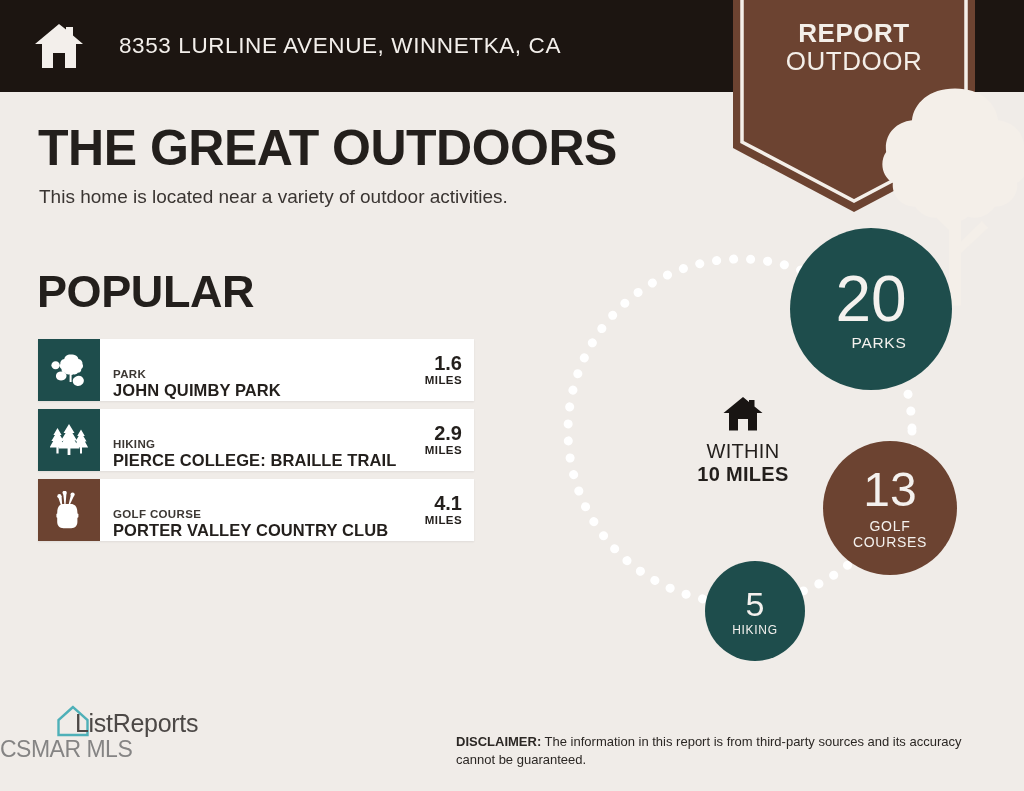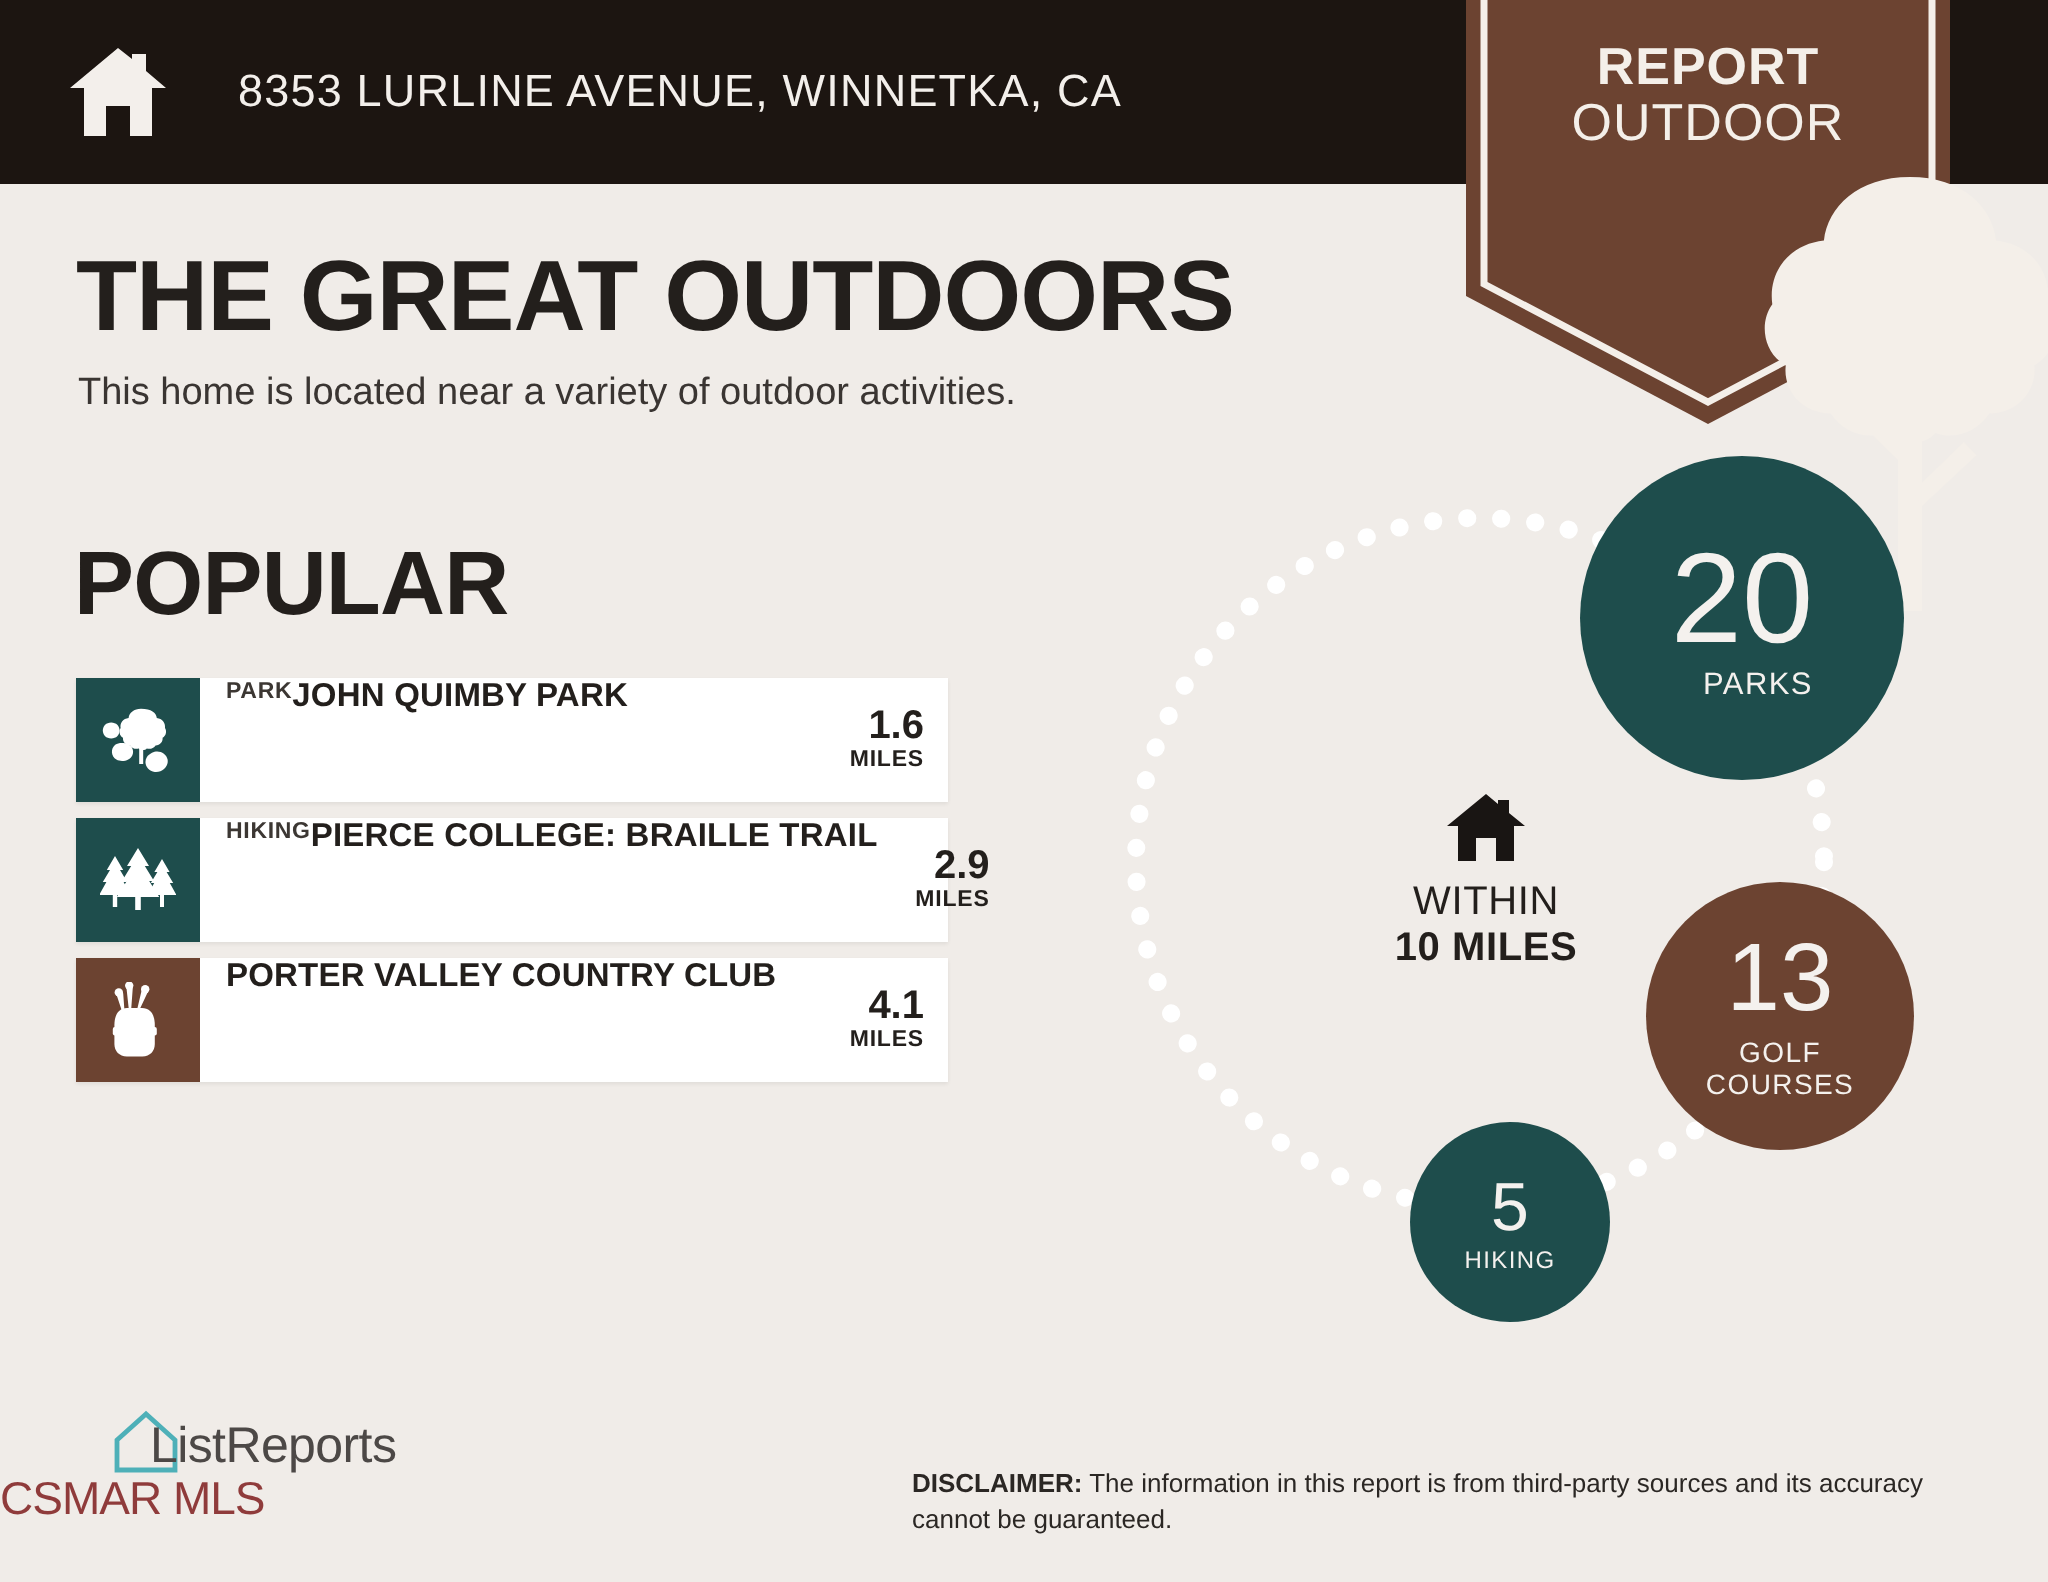--- a/index.html
+++ b/index.html
@@ -105,22 +105,22 @@
     width: 62px;
     min-width: 62px;
     display: flex;
     align-items: center;
     justify-content: center;
   }
   .poi-icon-tile svg { display: block; }
   .poi-text {
     flex: 1;
     display: flex;
-    flex-direction: row;
-    justify-content: flex-start;
+    flex-direction: column;
+    justify-content: flex-end;
     padding-left: 13px;
   }
   .poi-cat {
     font-size: 11.5px;
     font-weight: 700;
     letter-spacing: 0.35px;
     color: #3c3733;
     line-height: 1.25;
   }
   .poi-name {
@@ -232,21 +232,21 @@
     font-size: 25px;
     font-weight: 400;
     color: #4c4846;
     letter-spacing: -0.3px;
     white-space: nowrap;
   }
   #mls-watermark {
     position: absolute;
     left: 0px; top: 736px;
     font-size: 23px;
-    color: #7f1d1d;
+    color: #737373;
     letter-spacing: -0.5px;
     white-space: nowrap;
     opacity: 0.85;
   }
   #disclaimer {
     position: absolute;
     left: 456px; top: 733px;
     width: 540px;
     font-size: 13px;
     line-height: 1.35;
@@ -366,20 +366,21 @@
                      L15.8 13.8 Z"></path>
             <circle cx="18.6" cy="3.6" r="2.1"></circle>
             <path d="M6.8 14 L4.4 6.8 C4 5.7 4.5 4.7 5.5 4.4 C6.4 4.1 7.4 4.7 7.6 5.8 L8.2 13.9 Z"></path>
             <circle cx="5.4" cy="5.2" r="2.1"></circle>
             <rect x="2.4" y="22.5" width="22" height="4.2" rx="1"></rect>
           </g>
         </svg>
       </span>
     </div>
     <div class="poi-text">
+      <span class="poi-cat">GOLF COURSE</span>
       <span class="poi-name">PORTER VALLEY COUNTRY CLUB</span>
     </div>
     <div class="poi-dist">
       <span class="poi-dist-val">4.1</span>
       <span class="poi-dist-unit">MILES</span>
     </div>
   </div>
 
 </div>
 

